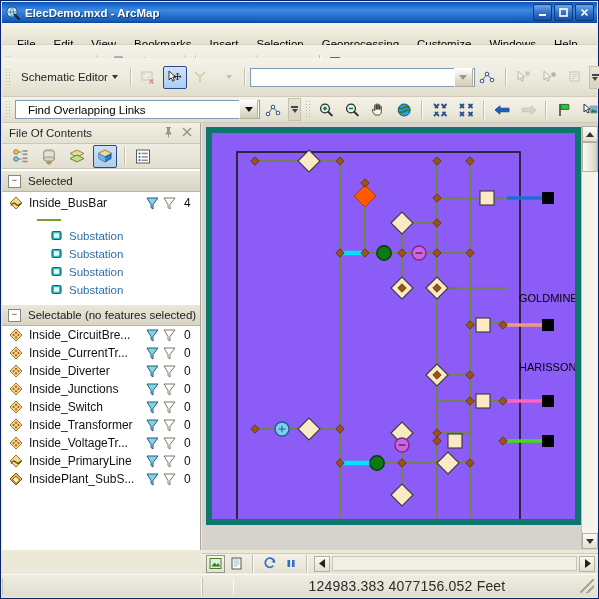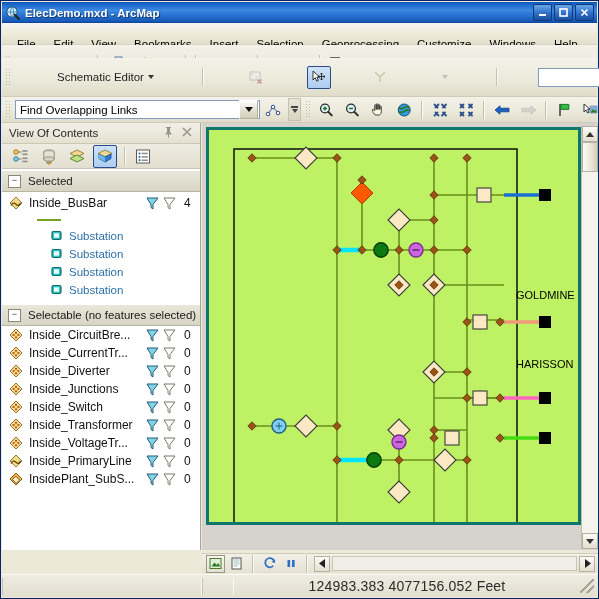--- a/index.html
+++ b/index.html
@@ -49,21 +49,21 @@
   .menubar .mi{padding:3px 9px;color:#000;font-size:11.5px;white-space:nowrap;margin-top:20px;}
 
   
   .toolrow{
     position:absolute;left:1px;width:595px;height:39px;
     background:linear-gradient(to bottom,#f4f2e9,#eceadb 55%,#e0ddcb);
     display:flex;align-items:center;box-sizing:border-box;
     border-bottom:1px solid #cfcbb8;
   }
   #toolrow1{top:44px;}
-  #toolrow2{top:57px;gap:36px;}
+  #toolrow2{top:57px;}
   #toolrow3{top:96px;height:26px;}
 
   .grip{width:6px;height:19px;margin:0 2px 0 3px;flex:none;
     background-image:radial-gradient(circle,#b5b1a0 40%, transparent 42%);
     background-size:3px 3px;opacity:.9;}
   .tsep{width:1px;height:18px;background:#c3bfae;border-right:1px solid #fbfaf5;margin:0 4px;flex:none;}
   .tbtn{
     min-width:22px;height:21px;display:flex;align-items:center;justify-content:center;
     margin:0 1px;border:1px solid transparent;border-radius:2px;flex:none;position:relative;
     font-size:11.5px;color:#222;
@@ -147,21 +147,21 @@
   .selicon{width:12px;height:12px;position:relative;flex:none;margin-right:5px;}
   .selicon svg{display:block;}
 
   
   .mapwrap{
     position:absolute;left:201px;top:122px;width:396px;height:427px;
     background:#d6d3ce;box-sizing:border-box;
   }
   .mapcanvas{
     position:absolute;left:4px;top:4px;width:375px;height:398px;
-    background:#bef264;border:3px solid #0f766e;box-sizing:border-box;overflow:hidden;
+    background:#8b5cf6;border:6px solid #0f766e;box-sizing:border-box;overflow:hidden;
   }
   .vscroll{
     position:absolute;right:1px;top:3px;width:16px;height:423px;
     background:#f0efe9;border-left:1px solid #c3bfae;box-sizing:border-box;
   }
   .sbtn{
     width:16px;height:16px;background:linear-gradient(to bottom,#fbfaf6,#e3e0d0);
     border:1px solid #b5b1a0;box-sizing:border-box;
     display:flex;align-items:center;justify-content:center;
   }
@@ -407,21 +407,21 @@
       </svg>
     </span>
     <span class="overflow">
         <b></b>
         <i></i>
       </span>
   </div>
 
   <div class="toolrow" id="toolrow3">
     <span class="grip"></span>
-    <span class="combo" style="width:245px;margin-left:2px;">
+    <span class="combo" style="width:245px;margin-left:2px;padding-left:8px;">
       <span class="ctext">Find Overlapping Links</span>
       <span class="cbtn">
           <i></i>
         </span>
     </span>
     <span class="tbtn">
       <svg width="17" height="16" viewBox="0 0 17 16">
         <path d="M3 12L8 5l5 6" stroke="#5e7fb8" stroke-width="1.1" fill="none"></path>
         <circle cx="3" cy="12" r="1.8" fill="#fff" stroke="#2c4f8c" stroke-width="1"></circle>
         <circle cx="8" cy="5" r="1.8" fill="#fff" stroke="#2c4f8c" stroke-width="1"></circle>
@@ -503,21 +503,21 @@
         <path d="M2 2l0 8 2-2 1.5 3 1.5-.8L5.6 7.2l2.6.1z" fill="#fff" stroke="#333" stroke-width="1"></path>
         <path d="M8 4h7v7H8z" fill="#2f7ddb" opacity=".55" stroke="#19538f" stroke-width=".8"></path>
         <path d="M8.5 10.5l2.5-3.5 1.8 2 1-1.2 1.2 2.7z" fill="#2a7a2a"></path>
       </svg>
     </span>
 
   </div>
 
   <div class="toc">
     <div class="toc-title">
-      <span class="tt">View Of Contents</span>
+      <span class="tt">File Of Contents</span>
       <span class="pinx">
         <svg width="11" height="12" viewBox="0 0 11 12">
             <path d="M3 1h5v1H7v4l1.5 1.5v1H6v3H5v-3H2.5v-1L4 6V2H3z" fill="#9b9788"></path>
           </svg>
       </span>
       <span class="pinx">
         <svg width="10" height="10" viewBox="0 0 10 10">
             <path d="M1 1l8 8M9 1l-8 8" stroke="#9b9788" stroke-width="1.6"></path>
           </svg>
       </span>

